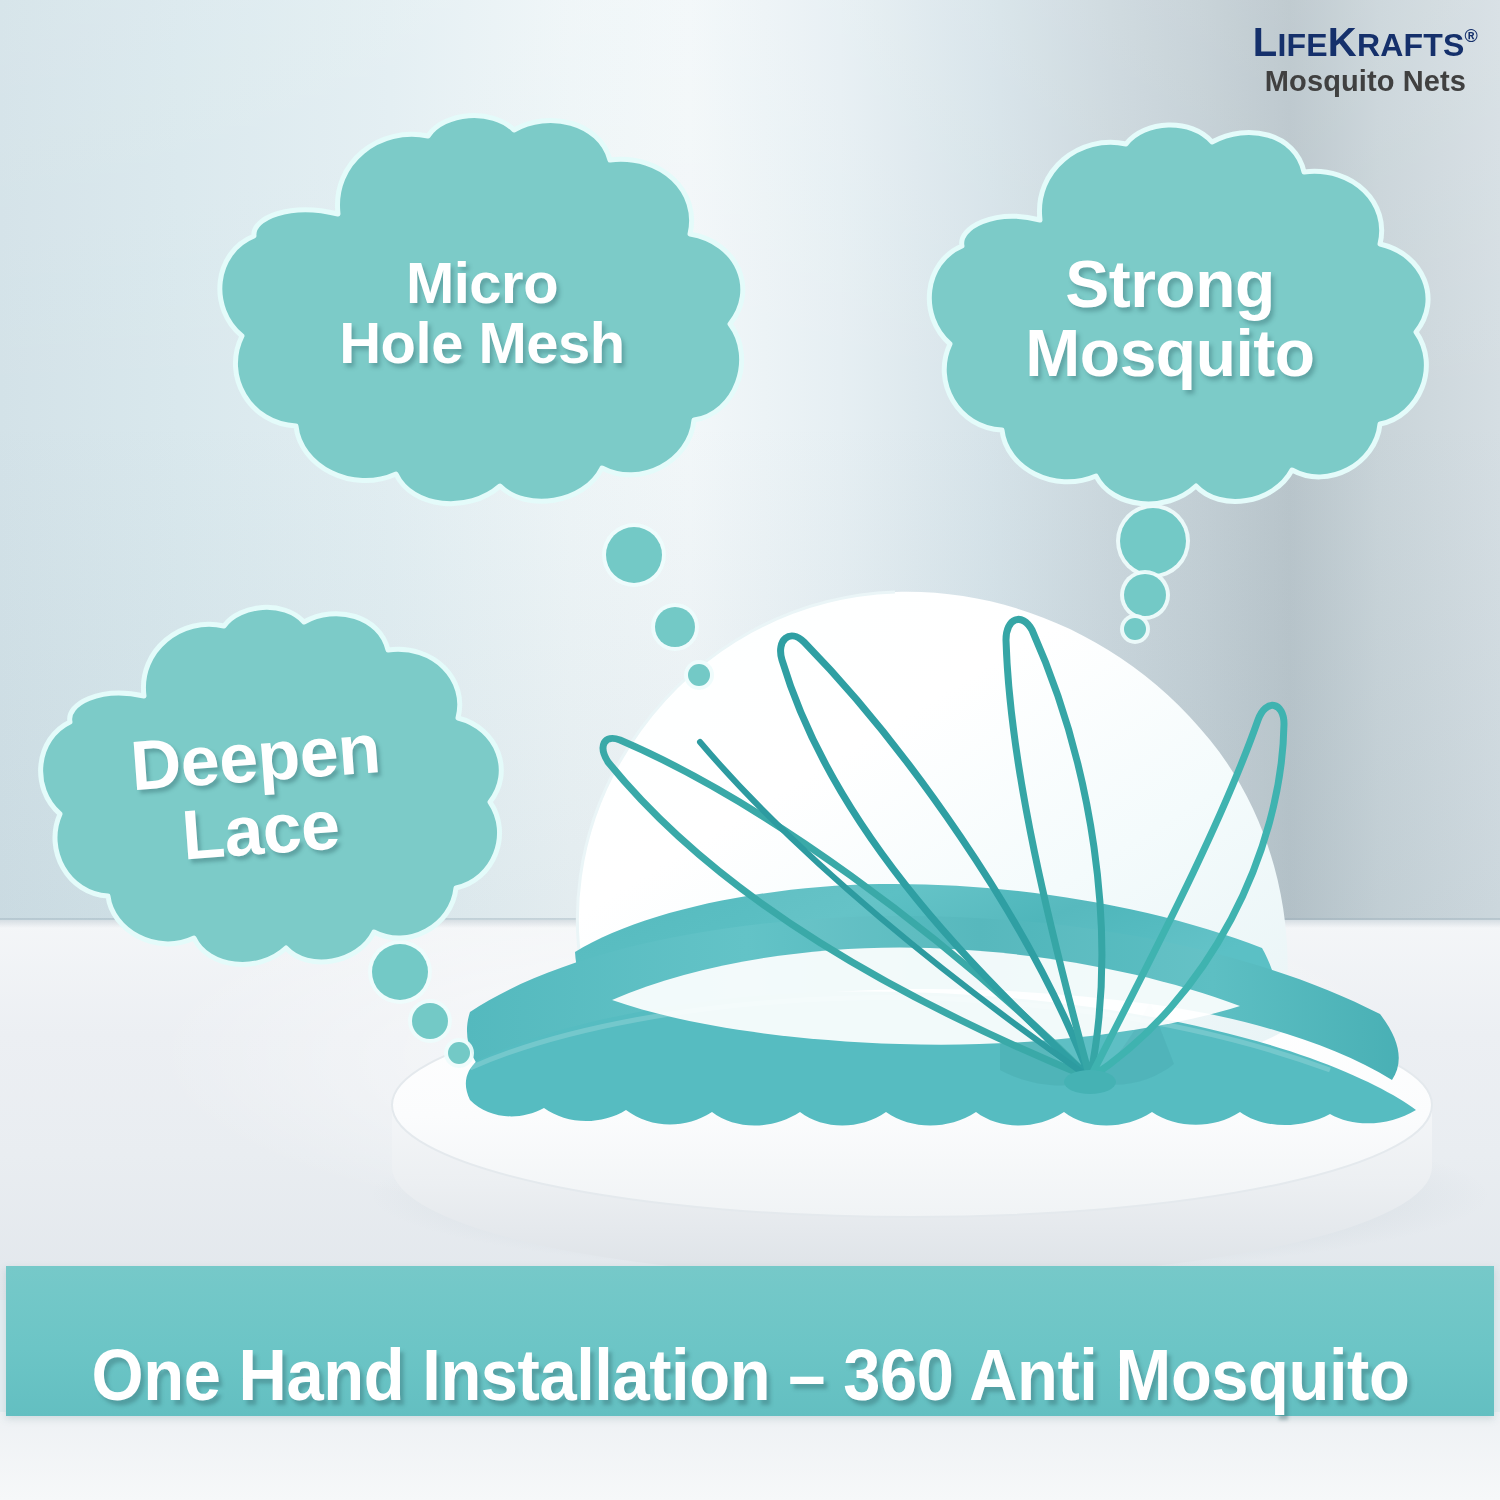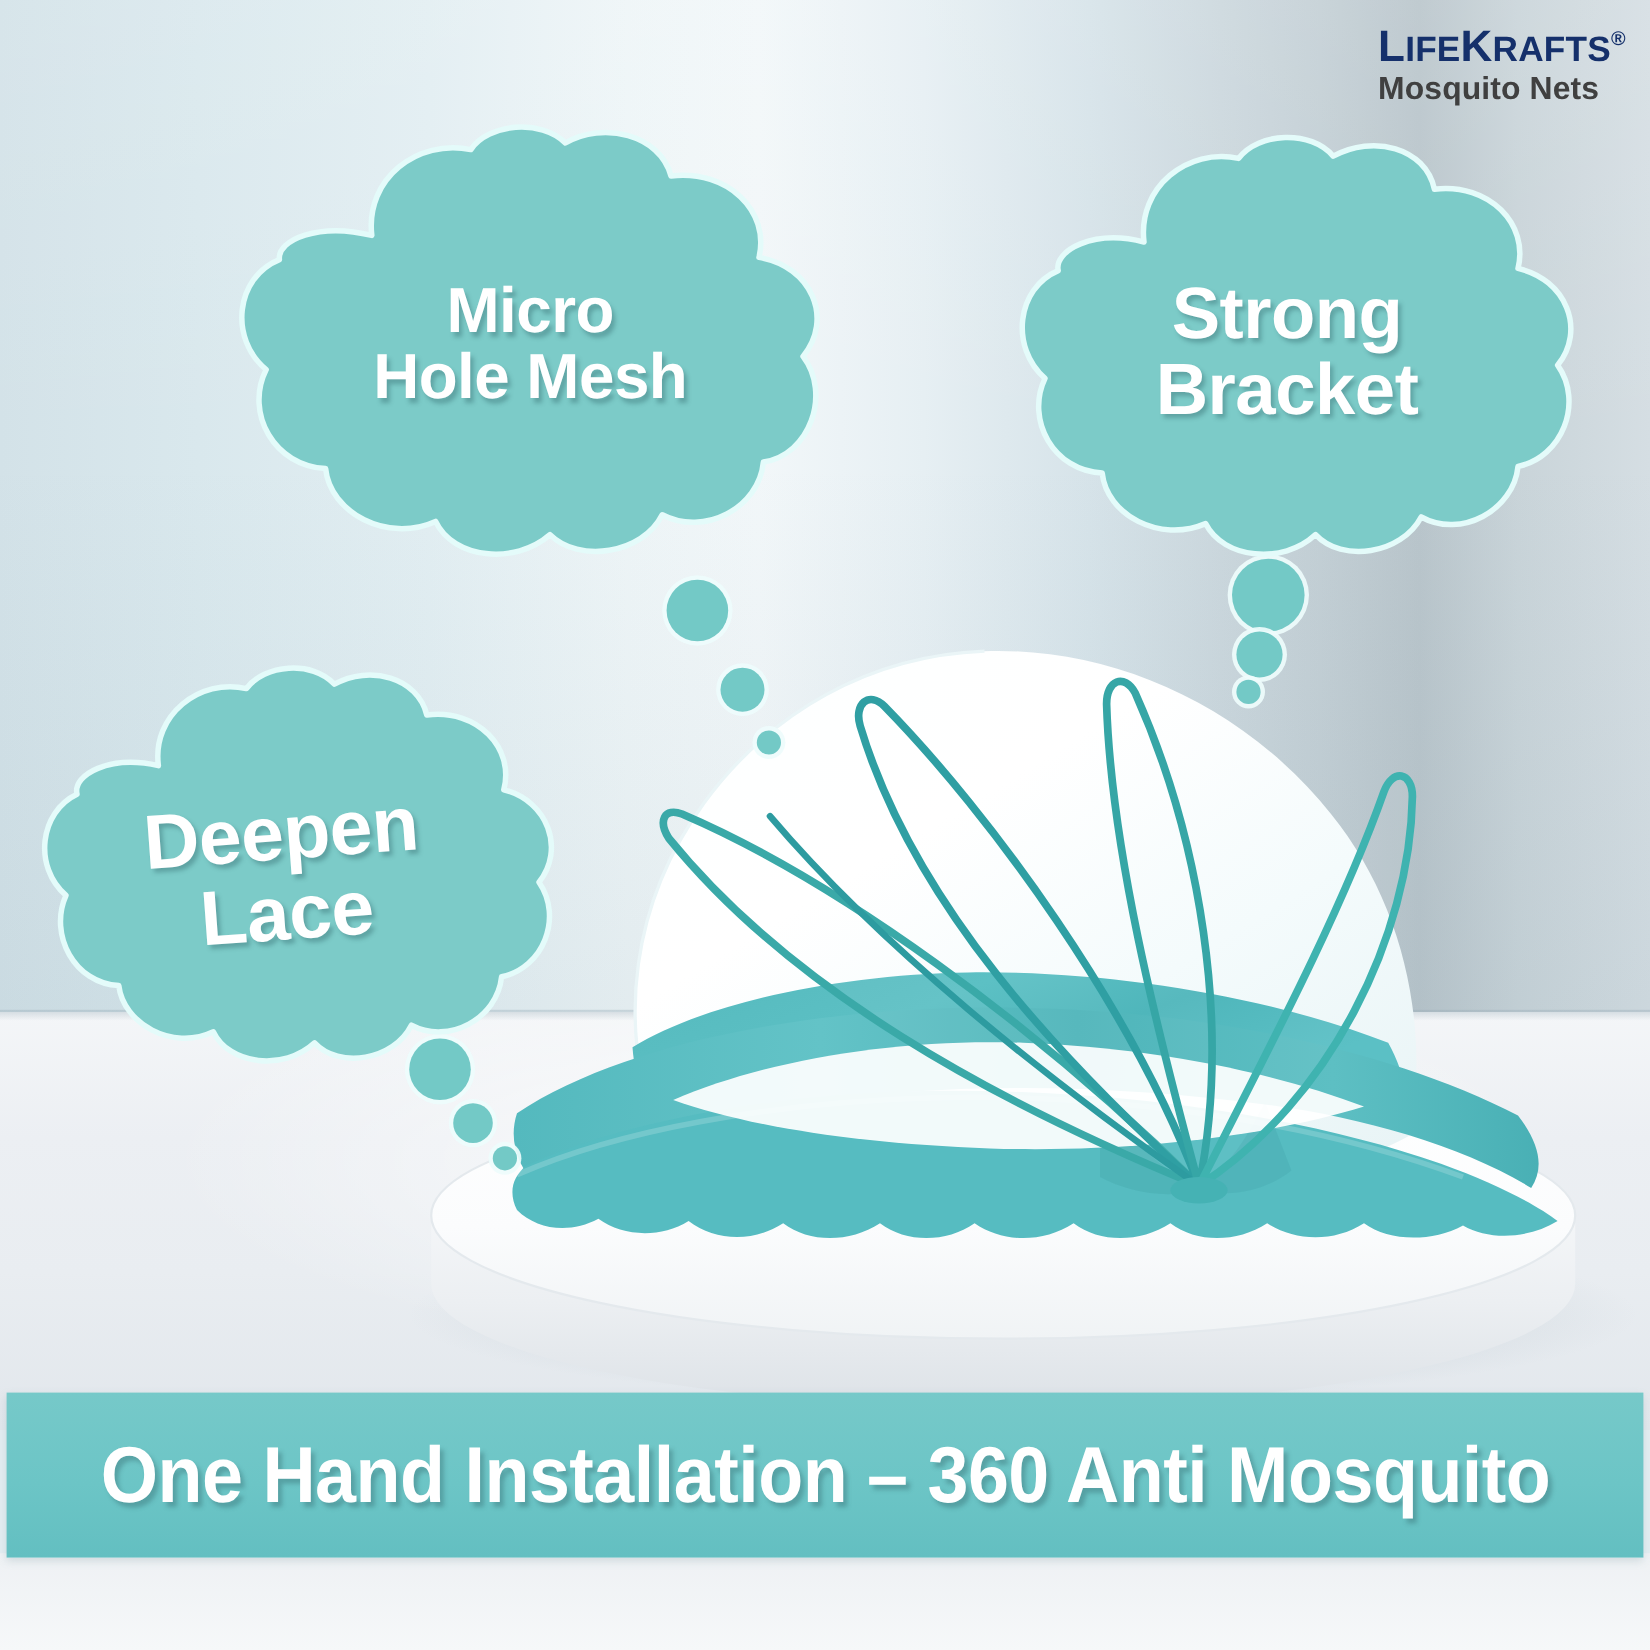--- a/index.html
+++ b/index.html
@@ -72,35 +72,35 @@
   #cloud-micro  .cloud-text { font-size:58px; padding-bottom:10px;}
   #cloud-strong { left:900px;  top:128px; width:540px;  height:382px; }
   #cloud-strong .cloud-text { font-size:66px; }
   #cloud-deepen { left:24px;   top:610px; width:468px;  height:368px; }
   #cloud-deepen .cloud-text { font-size:70px; transform:rotate(-4.2deg); }
 
   .dot { position:absolute; border-radius:50%; background:#73c9c6;
          box-shadow:0 0 0 4px rgba(238,252,252,.92); }
 
   
-  #logo { position:absolute; right:22px; top:22px; text-align:left; line-height:1; }
+  #logo { position:absolute; right:22px; top:22px; text-align:center; line-height:1; }
   #logo .brand {
     color:#15306b; font-weight:bold; font-size:40px; letter-spacing:.2px;
     display:inline-block; position:relative;
   }
   #logo .brand .cap { font-size:40px; }
   #logo .brand .sm  { font-size:32px; }
   #logo .reg { font-size:18px; vertical-align:super; color:#15306b; font-weight:bold; }
   #logo .tagline { color:#404040; font-weight:bold; font-size:29px; margin-top:5px; letter-spacing:.1px;}
 
   
   #banner {
     position:absolute; left:6px; top:1266px; width:1488px; height:150px;
     background:linear-gradient(180deg,#76c9c9 0%,#6cc5c6 55%,#63bfc1 100%);
-    display:flex; align-items:center; justify-content:center;
+    display:flex; align-items:flex-end; justify-content:center;
     box-shadow:0 3px 7px rgba(120,150,160,.25);
   }
   #banner .banner-text {
     color:#ffffff; font-weight:bold; font-size:72px; white-space:nowrap;
     transform:scaleX(.93);
     text-shadow:4px 5px 4px rgba(45,95,100,.35);
     letter-spacing:-.5px;
   }
 </style>
 </head>
@@ -269,21 +269,21 @@
       <path d="M140,92 C134,42 180,6 226,16 C244,-8 292,-10 312,14
                C348,-6 396,6 404,44 C454,38 490,76 480,116
                C524,126 542,172 516,204 C540,238 520,288 480,296
                C476,336 428,362 392,342 C374,376 320,384 296,358
                C266,386 212,380 196,348 C154,366 106,340 102,302
                C58,300 32,254 50,216 C18,188 24,134 62,118
                C58,100 94,80 140,92 Z" fill="#7ccbc8" stroke="#e4fbfa" stroke-width="5" stroke-linejoin="round"></path>
     </svg>
     <div class="cloud-text">
       <span>Strong</span>
-      <span>Bracket</span>
+      <span>Mosquito</span>
     </div>
   </div>
 
   <div class="cloud" id="cloud-deepen">
     <svg width="468" height="368" viewBox="0 0 468 368">
       <path d="M120,86 C114,40 158,6 200,16 C216,-6 260,-10 280,12
                C312,-6 356,6 364,40 C410,34 444,70 434,108
                C474,118 490,162 466,192 C488,224 470,270 432,278
                C428,316 384,340 350,322 C334,354 284,362 262,338
                C234,364 184,358 170,328 C132,346 88,320 84,286

